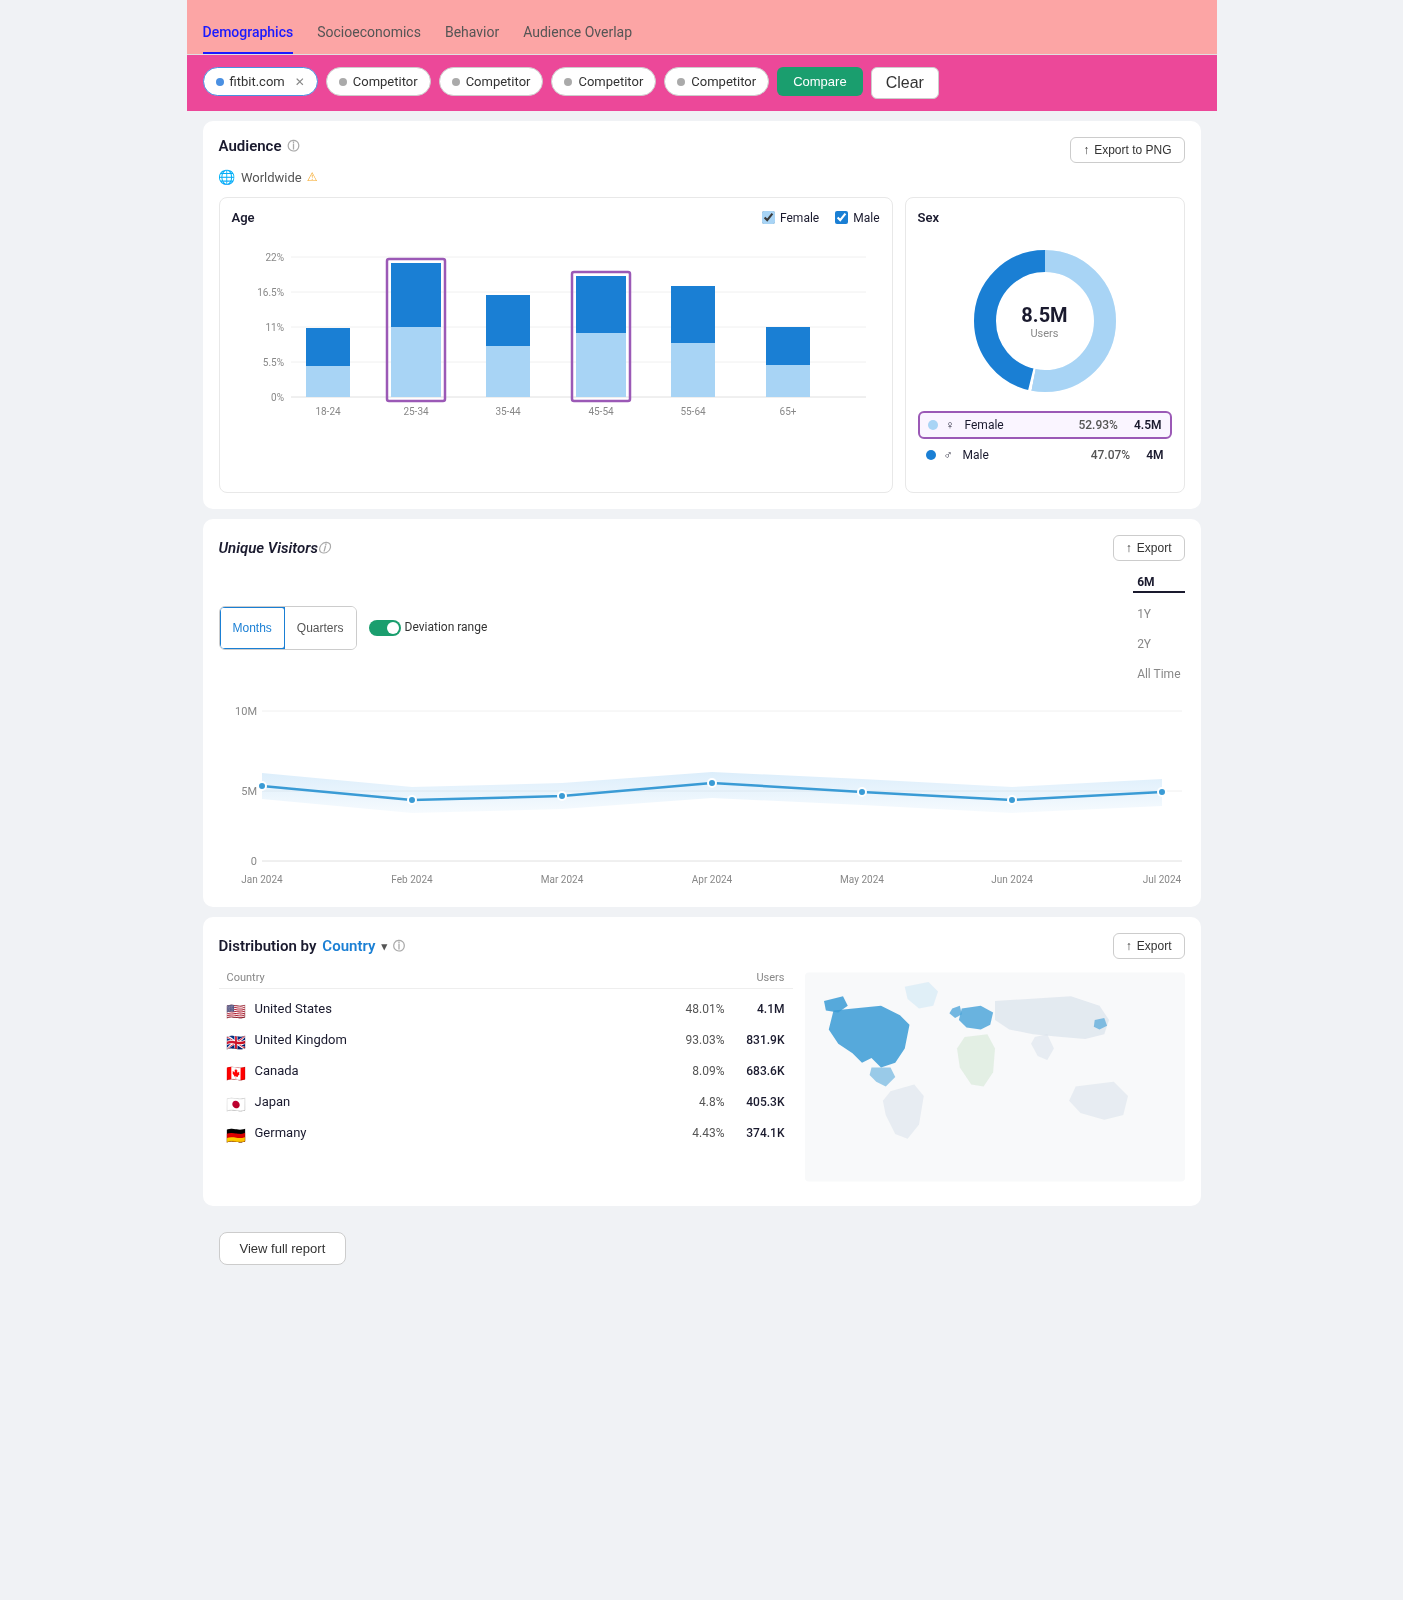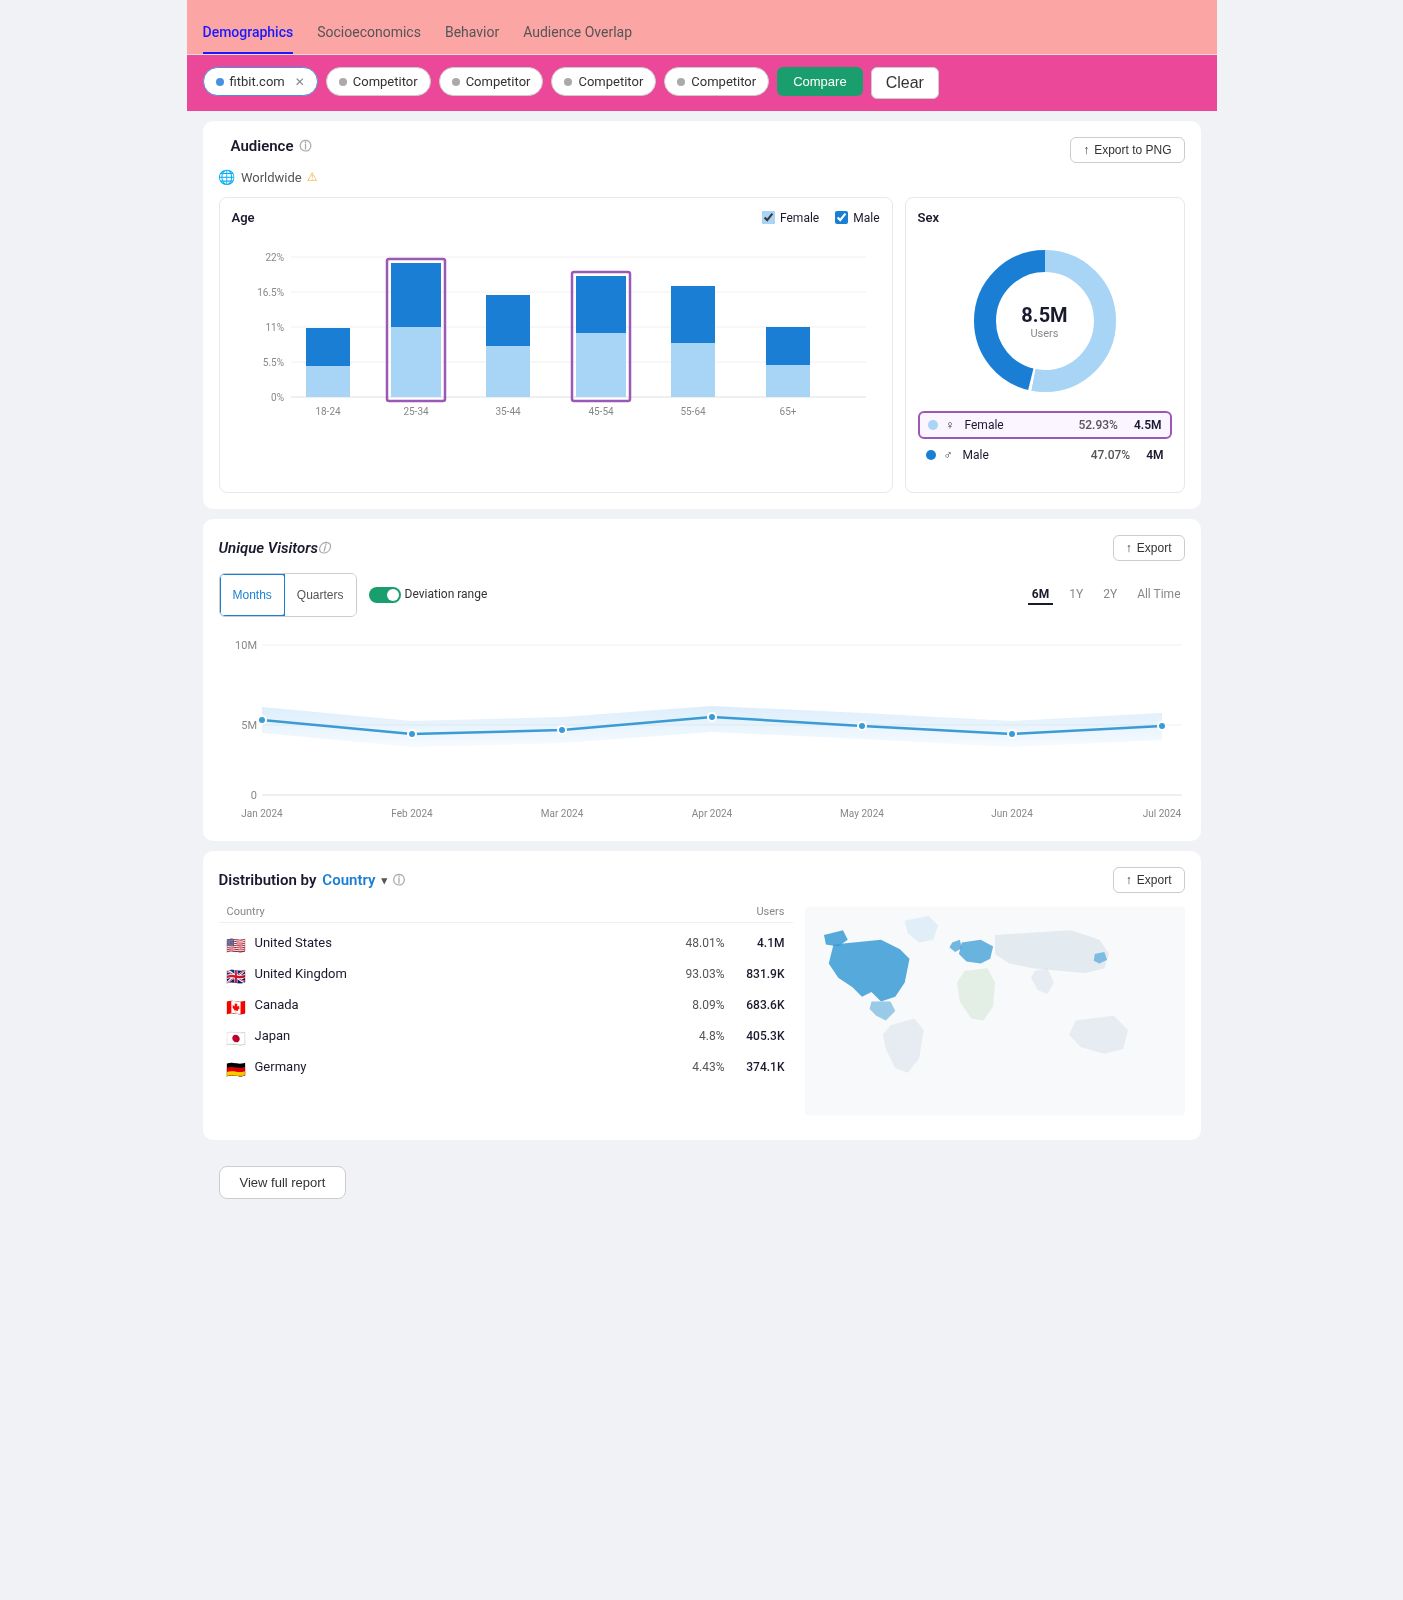--- a/index.html
+++ b/index.html
@@ -18,21 +18,21 @@
     .chip-dot { width: 8px; height: 8px; border-radius: 50%; background: #4a90e2; }
     .chip-dot.gray { background: #aaa; }
     .chip-x { margin-left: 4px; cursor: pointer; color: #888; font-size: 12px; }
     .btn-compare { background: #1a9e6e; color: white; border: none; padding: 7px 16px; border-radius: 6px; font-size: 13px; cursor: pointer; font-weight: 500; }
     .btn-clear { background: white; color: #333; border: 1.5px solid #ccc; padding: 6px 14px; border-radius: 6px; font-size: 16px; cursor: pointer; }
 
     
     .section { background: white; border-radius: 10px; margin: 10px 16px; padding: 16px; }
 
     
-    .audience-header { display: flex; justify-content: space-between; align-items: flex-start; margin-bottom: 6px; margin-left: 12px; }
+    .audience-header { display: flex; justify-content: space-between; align-items: flex-start; margin-bottom: 6px; }
     .audience-title { font-size: 15px; font-weight: 600; display: flex; align-items: center; gap: 6px; }
     .info-icon { color: #aaa; font-size: 12px; cursor: pointer; }
     .btn-export { display: flex; align-items: center; gap: 5px; background: white; border: 1.5px solid #ccc; padding: 5px 12px; border-radius: 6px; font-size: 12px; cursor: pointer; color: #333; }
     .worldwide-label { display: flex; align-items: center; gap: 5px; font-size: 13px; color: #555; margin-bottom: 12px; }
     .globe-icon { font-size: 14px; }
     .warn-icon { color: #f5a623; font-size: 12px; }
 
     
     .charts-row { display: flex; gap: 12px; justify-content: center; }
     .age-chart-container { flex: 1; border: 1px solid #e8e8e8; border-radius: 8px; padding: 12px; }
@@ -56,21 +56,21 @@
 
     
     .section-header { display: flex; justify-content: space-between; align-items: center; margin-bottom: 12px; }
     .section-title { font-size: 15px; font-weight: 600; display: flex; align-items: center; gap: 0; font-style: italic; }
     .toggle-group { display: flex; border: 1.5px solid #ccc; border-radius: 6px; overflow: hidden; }
     .toggle-btn { padding: 13px 12px; font-size: 12px; background: white; border: none; cursor: pointer; color: #555; }
     .toggle-btn.active { background: white; border: 2px solid #1a7fd4; color: #1a7fd4; font-weight: 500; border-radius: 4px; margin: -1px; }
     .deviation-toggle { display: flex; align-items: flex-start; gap: 4px; font-size: 12px; color: #333; }
     .toggle-switch { width: 32px; height: 16px; background: #1a9e6e; border-radius: 8px; position: relative; cursor: pointer; }
     .toggle-knob { width: 12px; height: 12px; background: white; border-radius: 50%; position: absolute; top: 2px; right: 2px; }
-    .time-range { display: flex; gap: 12px; }
+    .time-range { display: flex; gap: 12px; flex-direction: column; }
     .range-btn { font-size: 12px; color: #888; cursor: pointer; padding: 2px 4px; }
     .range-btn.active { color: #1a1a2e; font-weight: 700; border-bottom: 2px solid #1a1a2e; }
 
     
     .dist-header { display: flex; justify-content: space-between; align-items: center; margin-bottom: 8px; }
     .dist-title { font-size: 15px; font-weight: 600; display: flex; align-items: center; gap: 6px; }
     .country-link { color: #1a7fd4; cursor: pointer; }
     .chevron { color: #555; font-size: 11px; }
 
     .country-map-row { display: flex; gap: 12px; }

